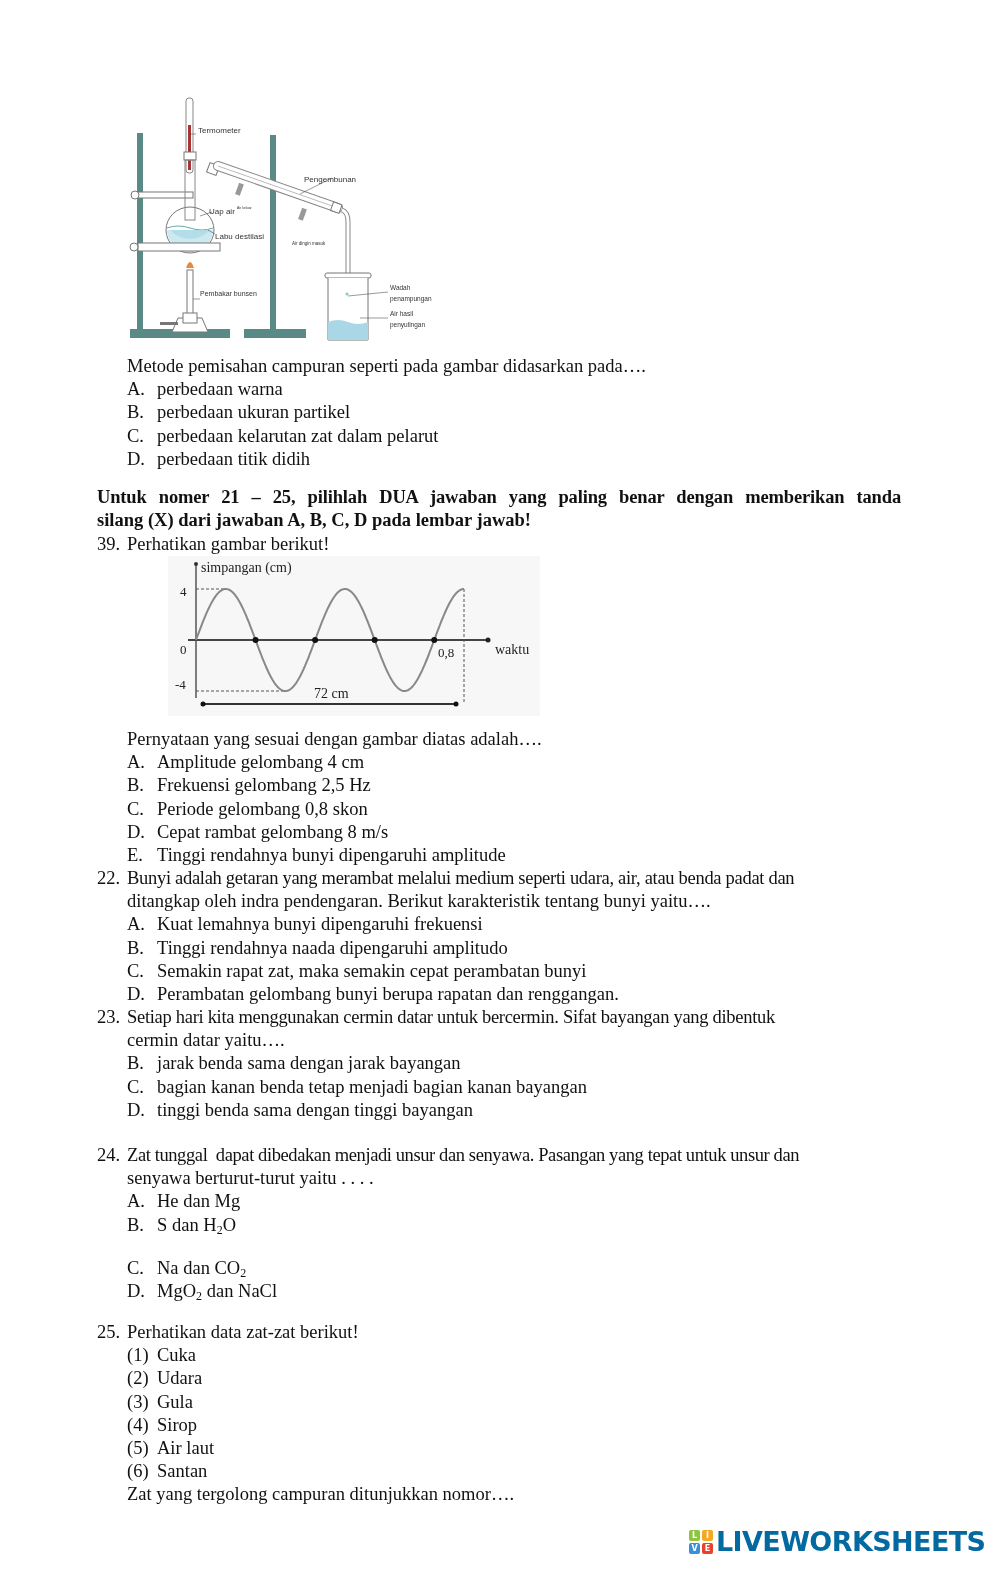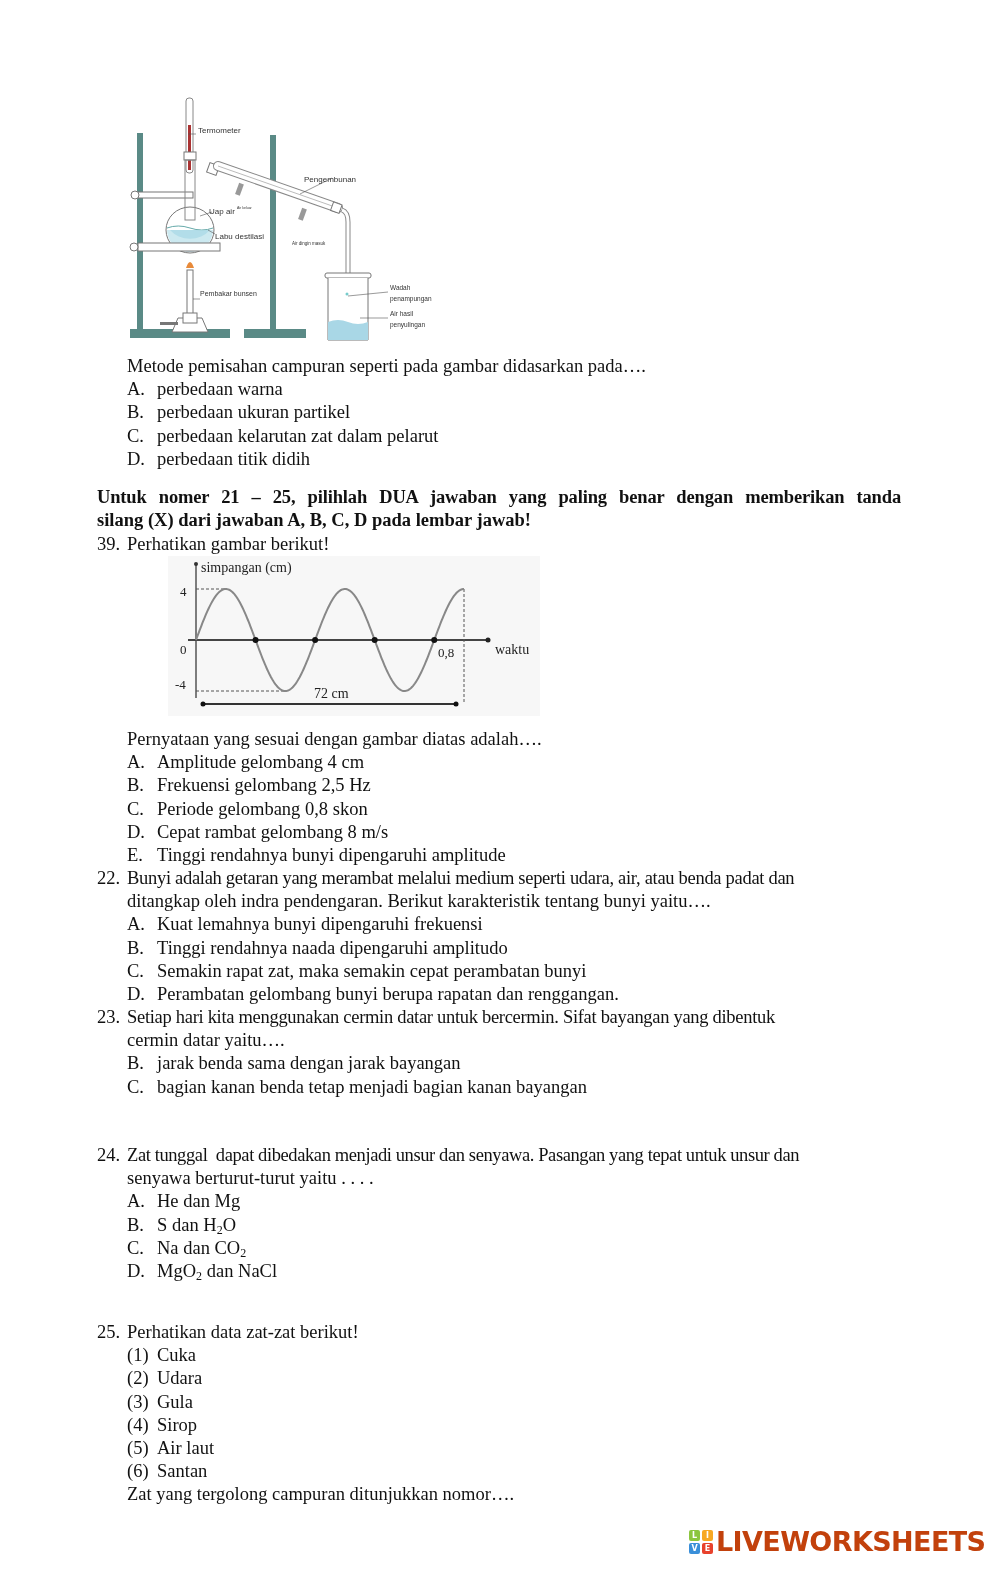--- a/index.html
+++ b/index.html
@@ -9,21 +9,21 @@
   .t { font-size: 18.5px; line-height: 23.2px; white-space: nowrap; }
   .b { font-weight: bold; }
   .opt-letter { display: inline-block; width: 30px; }
   .num { display: inline-block; width: 30px; }
   sub { font-size: 12px; vertical-align: -3px; line-height: 0; }
   .logo { position: absolute; left: 689px; top: 1528px; height: 28px; display: flex; align-items: center; }
   .logo-grid { display: grid; grid-template-columns: 11px 11px; grid-template-rows: 11px 11px; gap: 2px; margin-right: 3px; }
   .logo-grid span { display: flex; align-items: center; justify-content: center; font-family: "DejaVu Sans", sans-serif;
      font-weight: bold; font-size: 8px; color: #fff; border-radius: 2px; }
   .logo-text { font-family: "DejaVu Sans", "Liberation Sans", sans-serif; font-weight: bold; font-size: 27px;
-     color: #c2410c; letter-spacing: -0.6px; line-height: 28px; }
+     color: #0369a1; letter-spacing: -0.6px; line-height: 28px; }
   svg text { font-family: "Liberation Sans", "DejaVu Sans", sans-serif; }
   .wave-txt { font-family: "Liberation Serif", "DejaVu Serif", serif; }
 </style>
 </head>
 <body>
 
 <svg class="abs" style="left:120px; top:90px;" width="340" height="260" viewBox="0 0 340 260">
 
   <rect x="17" y="43" width="6" height="200" fill="#5a8a86"></rect>
   <rect x="10" y="239" width="100" height="9" fill="#5a8a86"></rect>
@@ -160,28 +160,29 @@
   <div style="padding-left:30px;"><span class="opt-letter">B.</span><span>Tinggi rendahnya naada dipengaruhi amplitudo</span></div>
   <div style="padding-left:30px;"><span class="opt-letter">C.</span><span>Semakin rapat zat, maka semakin cepat perambatan bunyi</span></div>
   <div style="padding-left:30px;"><span class="opt-letter">D.</span><span>Perambatan gelombang bunyi berupa rapatan dan renggangan.</span></div>
 </div>
 
 <div class="abs t" style="left:97px; top:1006px;">
   <div><span class="num">23.</span><span style="letter-spacing:-0.3px;">Setiap hari kita menggunakan cermin datar untuk bercermin. Sifat bayangan yang dibentuk</span></div>
   <div style="padding-left:30px;">cermin datar yaitu….</div>
   <div style="padding-left:30px;"><span class="opt-letter">B.</span><span>jarak benda sama dengan jarak bayangan</span></div>
   <div style="padding-left:30px;"><span class="opt-letter">C.</span><span>bagian kanan benda tetap menjadi bagian kanan bayangan</span></div>
+  <div style="padding-left:30px;"><span class="opt-letter">D.</span><span>tinggi benda sama dengan tinggi bayangan</span></div>
 </div>
 
 <div class="abs t" style="left:97px; top:1144px;">
   <div><span class="num">24.</span><span style="letter-spacing:-0.4px; white-space:pre;">Zat tunggal  dapat dibedakan menjadi unsur dan senyawa. Pasangan yang tepat untuk unsur dan</span></div>
   <div style="padding-left:30px;">senyawa berturut-turut yaitu . . . .</div>
   <div style="padding-left:30px;"><span class="opt-letter">A.</span><span>He dan Mg</span></div>
   <div style="padding-left:30px;"><span class="opt-letter">B.</span><span>S dan H</span><sub>2</sub><span>O</span></div>
-  <div style="padding-left:30px;"><span class="opt-letter">C.</span><span>Na dan CO</span><sub>2</sub><span></span></div>
+  <div style="padding-left:30px;margin-top:20px;"><span class="opt-letter">C.</span><span>Na dan CO</span><sub>2</sub><span></span></div>
   <div style="padding-left:30px;"><span class="opt-letter">D.</span><span>MgO</span><sub>2</sub><span style="white-space:pre;"> dan NaCl</span></div>
 </div>
 
 <div class="abs t" style="left:97px; top:1321px;">
   <div><span class="num">25.</span><span>Perhatikan data zat-zat berikut!</span></div>
   <div style="padding-left:30px;"><span class="num">(1)</span><span>Cuka</span></div>
   <div style="padding-left:30px;"><span class="num">(2)</span><span>Udara</span></div>
   <div style="padding-left:30px;"><span class="num">(3)</span><span>Gula</span></div>
   <div style="padding-left:30px;"><span class="num">(4)</span><span>Sirop</span></div>
   <div style="padding-left:30px;"><span class="num">(5)</span><span>Air laut</span></div>

